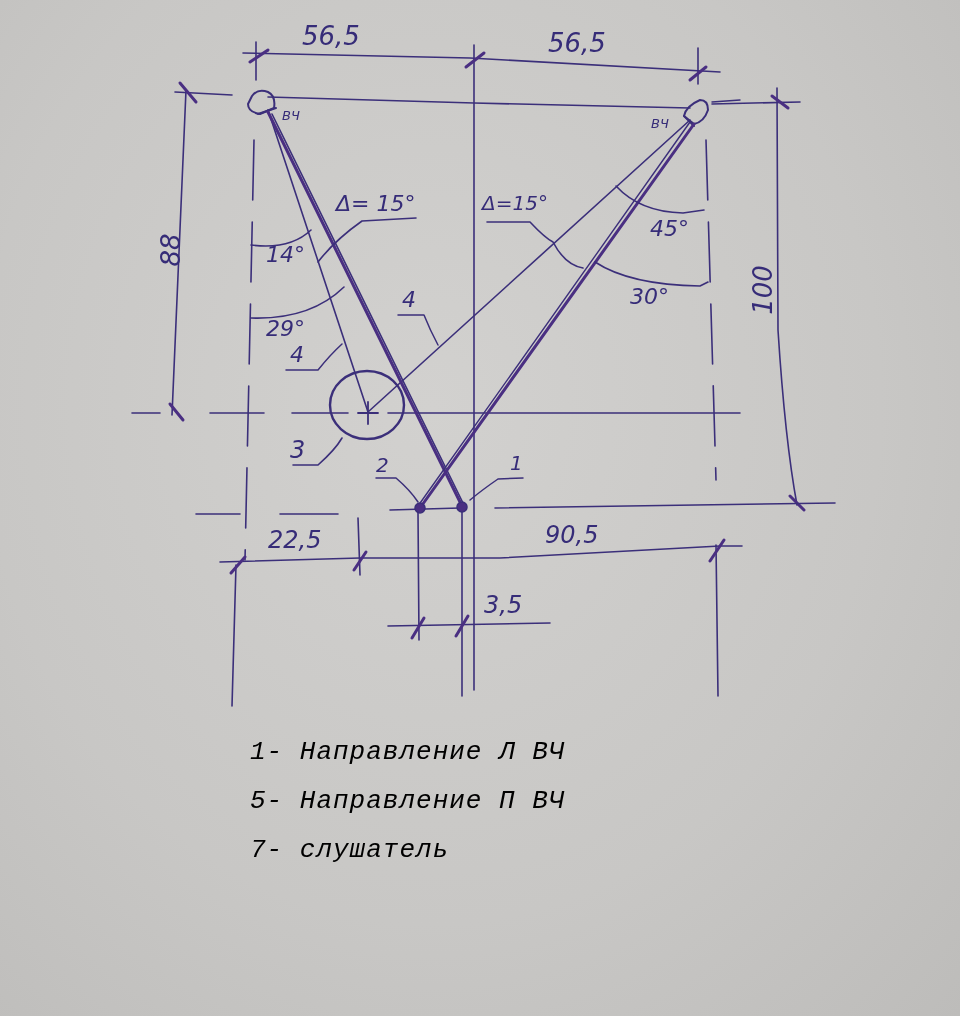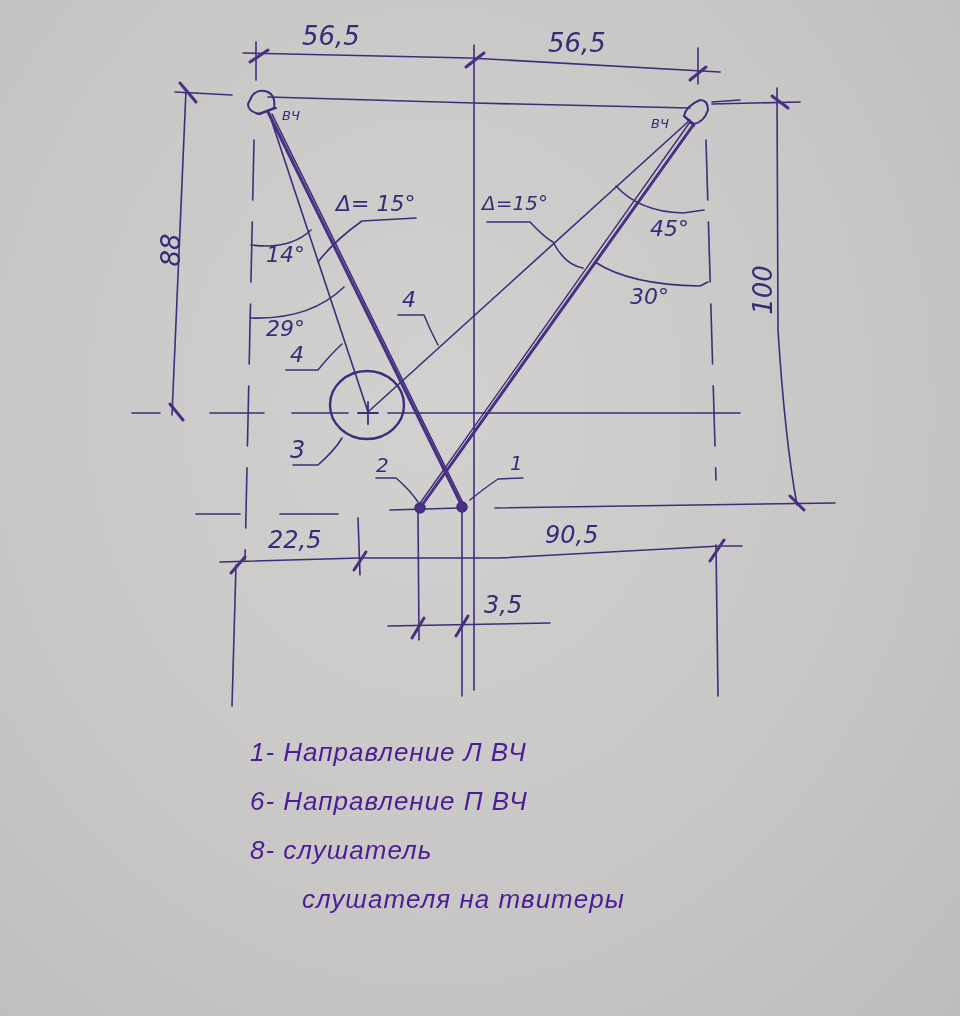--- a/index.html
+++ b/index.html
@@ -10,21 +10,21 @@
       font-family: "DejaVu Sans", sans-serif;
       position: relative;
     }
     #sketch { position: absolute; left: 0; top: 0; }
     .ink { stroke: #3b2f7a; fill: none; stroke-linecap: round; stroke-linejoin: round; }
     .ink-bold { stroke: #4a2f82; fill: none; stroke-width: 3; stroke-linecap: round; }
     .txt { fill: #362c78; font-family: "DejaVu Sans", sans-serif; font-style: italic; }
     .dash { stroke-dasharray: 60 22; }
     .legend {
       position: absolute; left: 250px; top: 728px;
-      color: #4c1d95; font-family: Liberation Sans, sans-serif; font-style: italic;
+      color: #000000; font-family: Liberation Mono, monospace; font-style: italic;
       font-size: 26px; line-height: 49px; letter-spacing: 1px;
     }
     .legend .row { white-space: nowrap; }
     .legend .cont { padding-left: 52px; }
   </style>
 </head>
 <body>
 
 <svg id="sketch" width="960" height="1016" viewBox="0 0 960 1016">
 
@@ -139,16 +139,15 @@
     <path class="ink" stroke-width="1.6" d="M462 512 L462 696"></path>
     <path class="ink" stroke-width="1.6" d="M388 626 L550 623"></path>
     <path class="ink-bold" stroke-width="2.6" d="M412 638 L424 618"></path>
     <path class="ink-bold" stroke-width="2.6" d="M456 636 L468 616"></path>
     <text class="txt" x="484" y="613" font-size="24">3,5</text>
   </g>
 </svg>
 
 <div class="legend">
   <div class="row">1- Направление  Л ВЧ</div>
-  <div class="row">6- Направление  П ВЧ</div>
-  <div class="row">8- слушатель</div>
-  <div class="row cont">слушателя  на твитеры</div>
+  <div class="row">5- Направление  П ВЧ</div>
+  <div class="row">7- слушатель</div>
 </div>
 
 </body></html>

